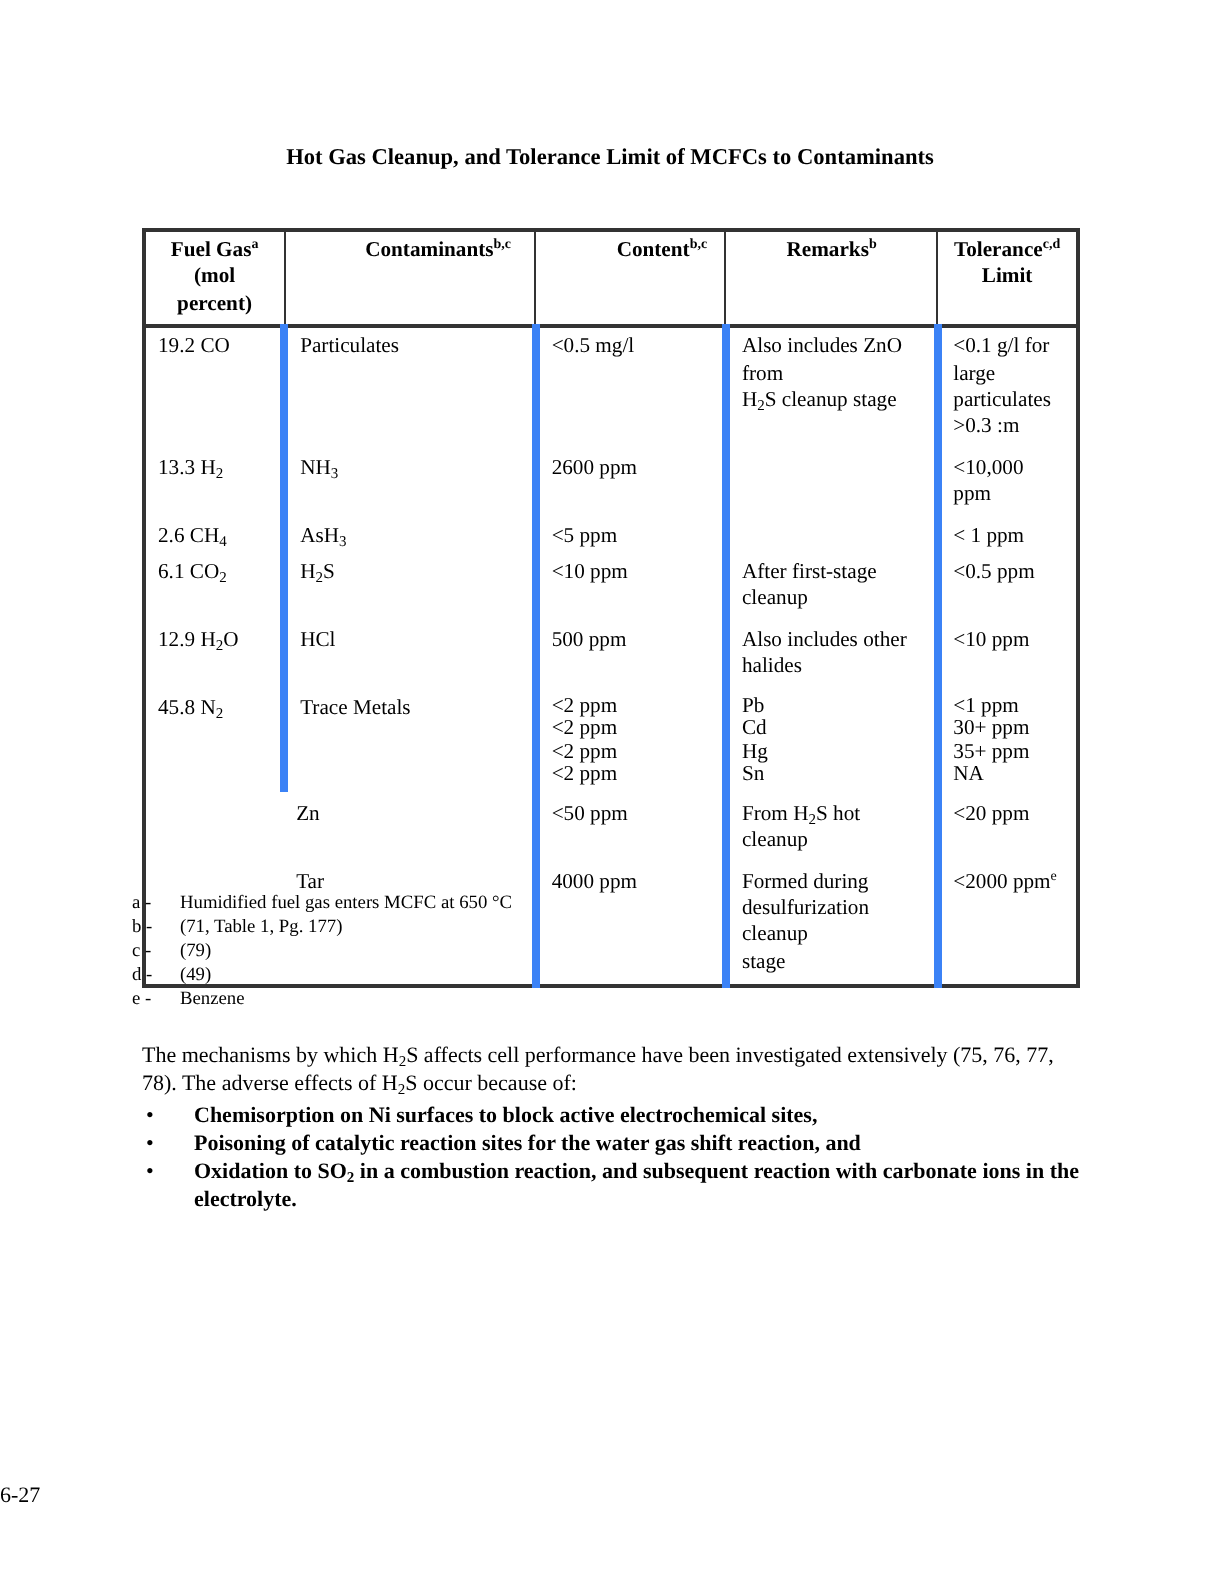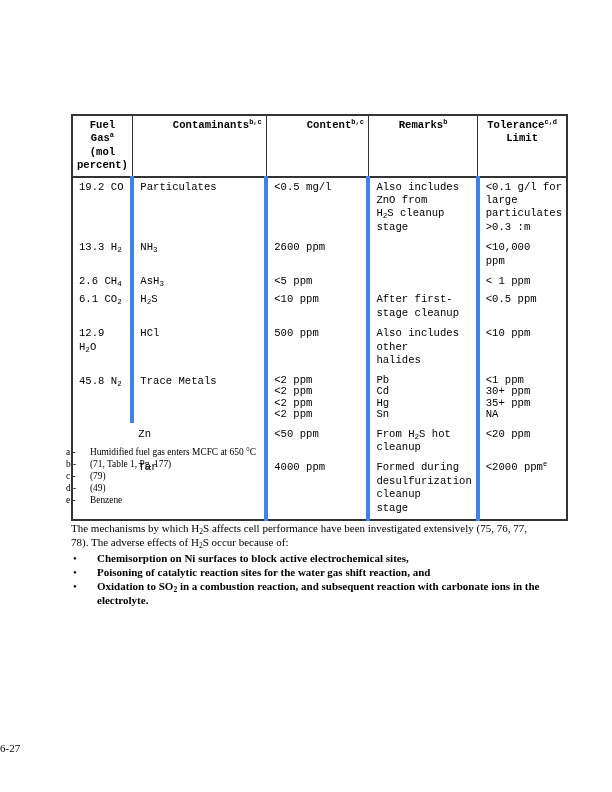--- a/index.html
+++ b/index.html
@@ -8,21 +8,20 @@
       font-family: "Liberation Serif", "DejaVu Serif", serif; color: #000; overflow: hidden;
     }
     .caption {
       position: absolute; left: 60px; width: 490px; top: 72px;
       text-align: center; font-weight: bold; font-size: 11.3px; line-height: 14px;
     }
     .tbl {
       position: absolute; left: 71px; top: 114px; width: 469px;
       border-collapse: collapse; font-size: 10.6px; line-height: 13.4px;
       border: 2px solid #333;
-      font-family: Liberation Mono, monospace;
     }
     .tbl th {
       font-weight: bold; text-align: center; vertical-align: top;
       border-left: 1px solid #333; border-bottom: 2px solid #333;
       padding: 3px 4px 3px 4px; height: 30px;
     }
     .tbl td {
       vertical-align: top; border-left: 4px solid #3b82f6;
       padding: 3px 4px 2px 6px;
     }
@@ -46,20 +45,21 @@
     .bullets { position: absolute; left: 71px; width: 475px; top: 551px; font-size: 11px; line-height: 14px; }
     .bullets .b { display: flex; }
     .bullets .dot { width: 24px; text-align: left; padding-left: 2px; }
     .bullets .t { flex: 1; font-weight: bold; }
     .pageno { position: absolute; left: 0; width: 612px; top: 742px; text-align: left; font-size: 11px; }
   </style>
 </head>
 <body>
 
 <div class="caption">
+  <div>Hot Gas Cleanup, and Tolerance Limit of MCFCs to Contaminants</div>
 </div>
 
 <table class="tbl">
   <thead>
     <tr>
       <th class="c1">
         <span>Fuel Gas</span><sup>a</sup><br>
         <span>(mol percent)</span>
       </th>
       <th class="c2 left">

